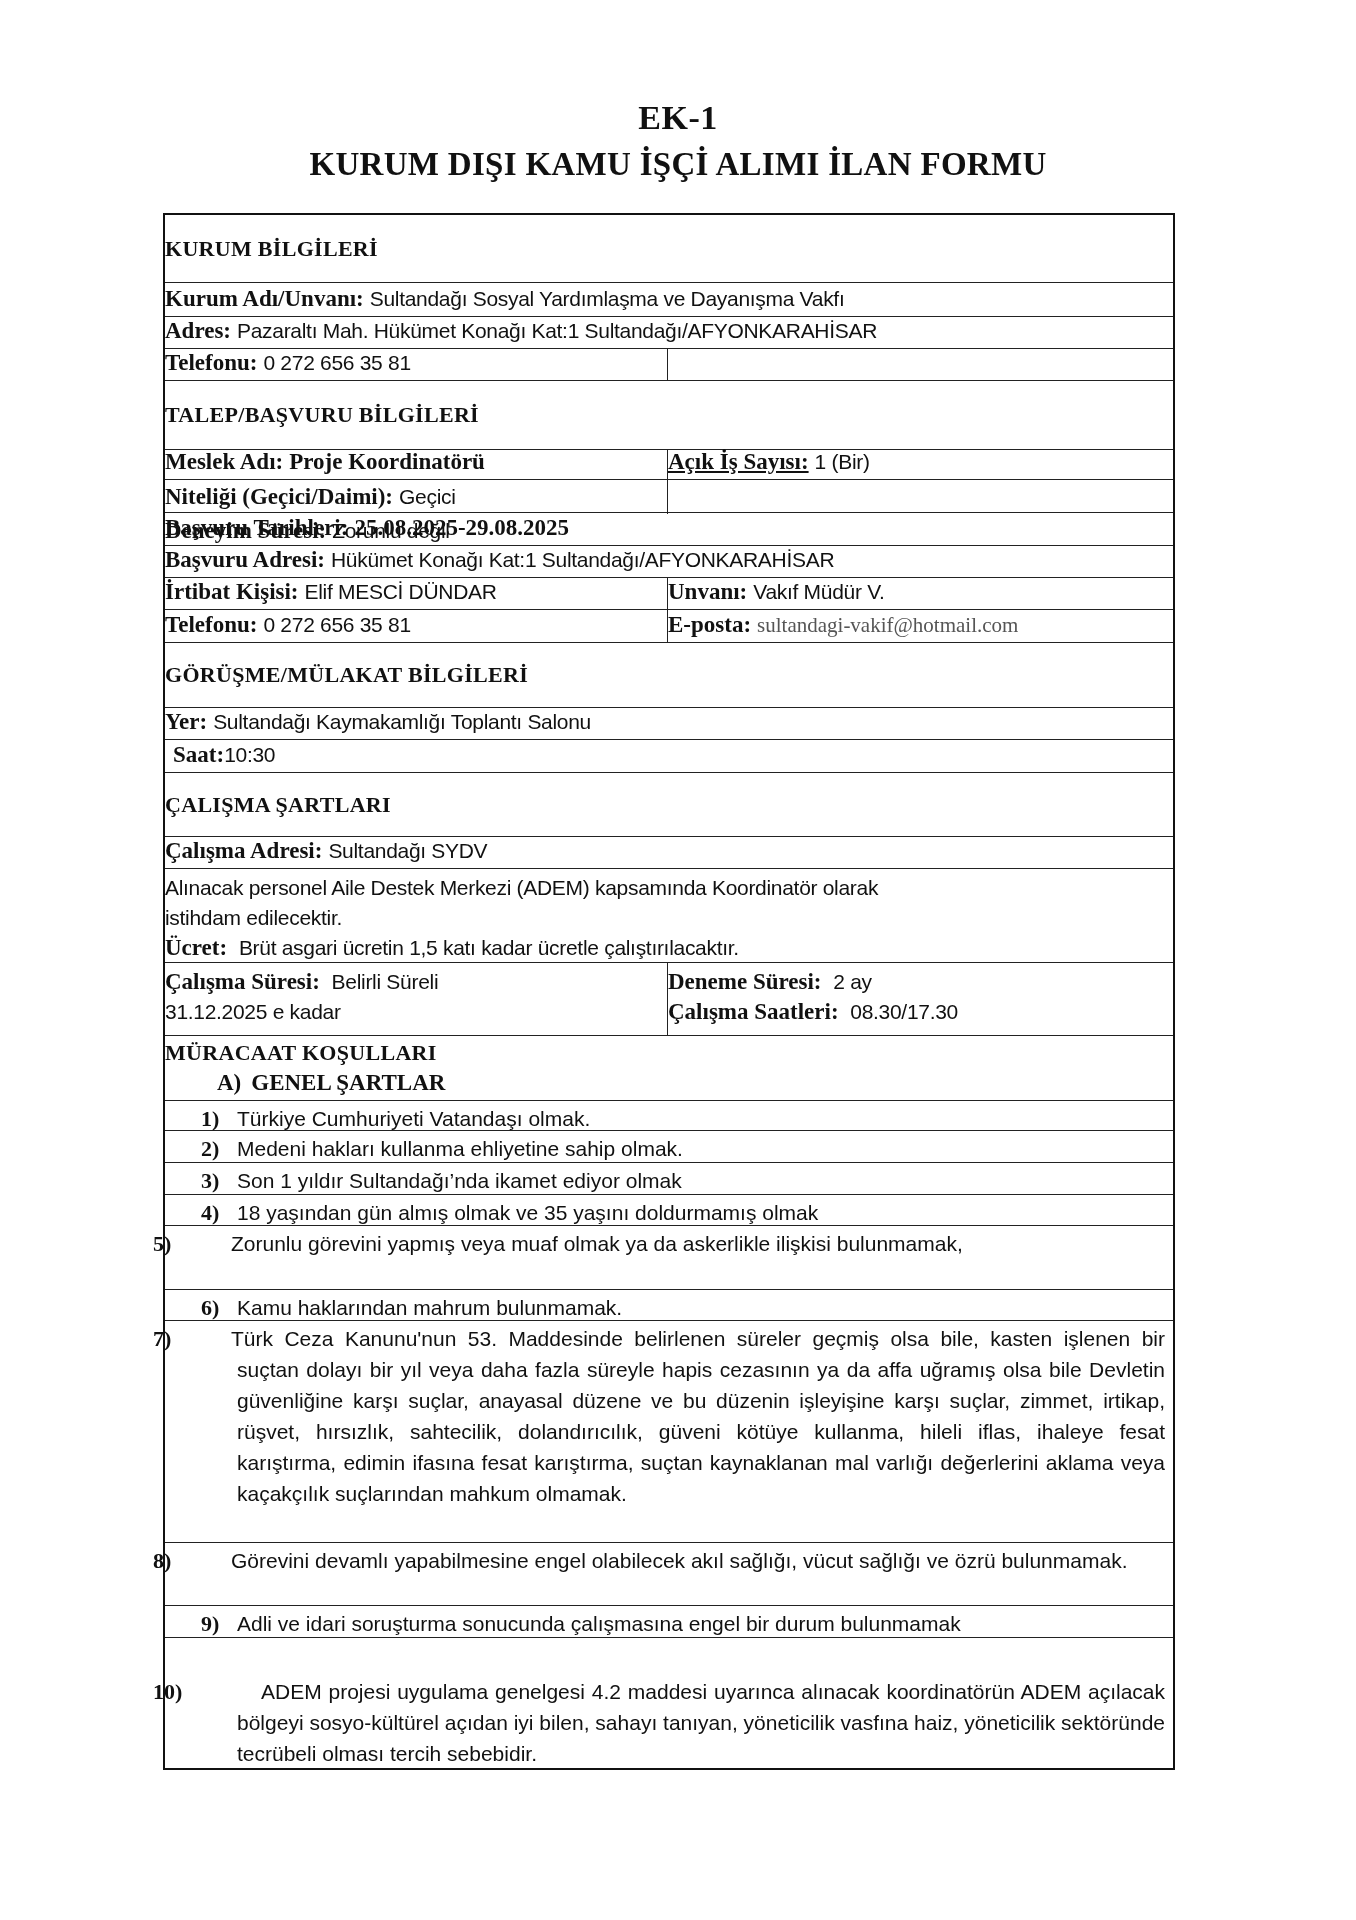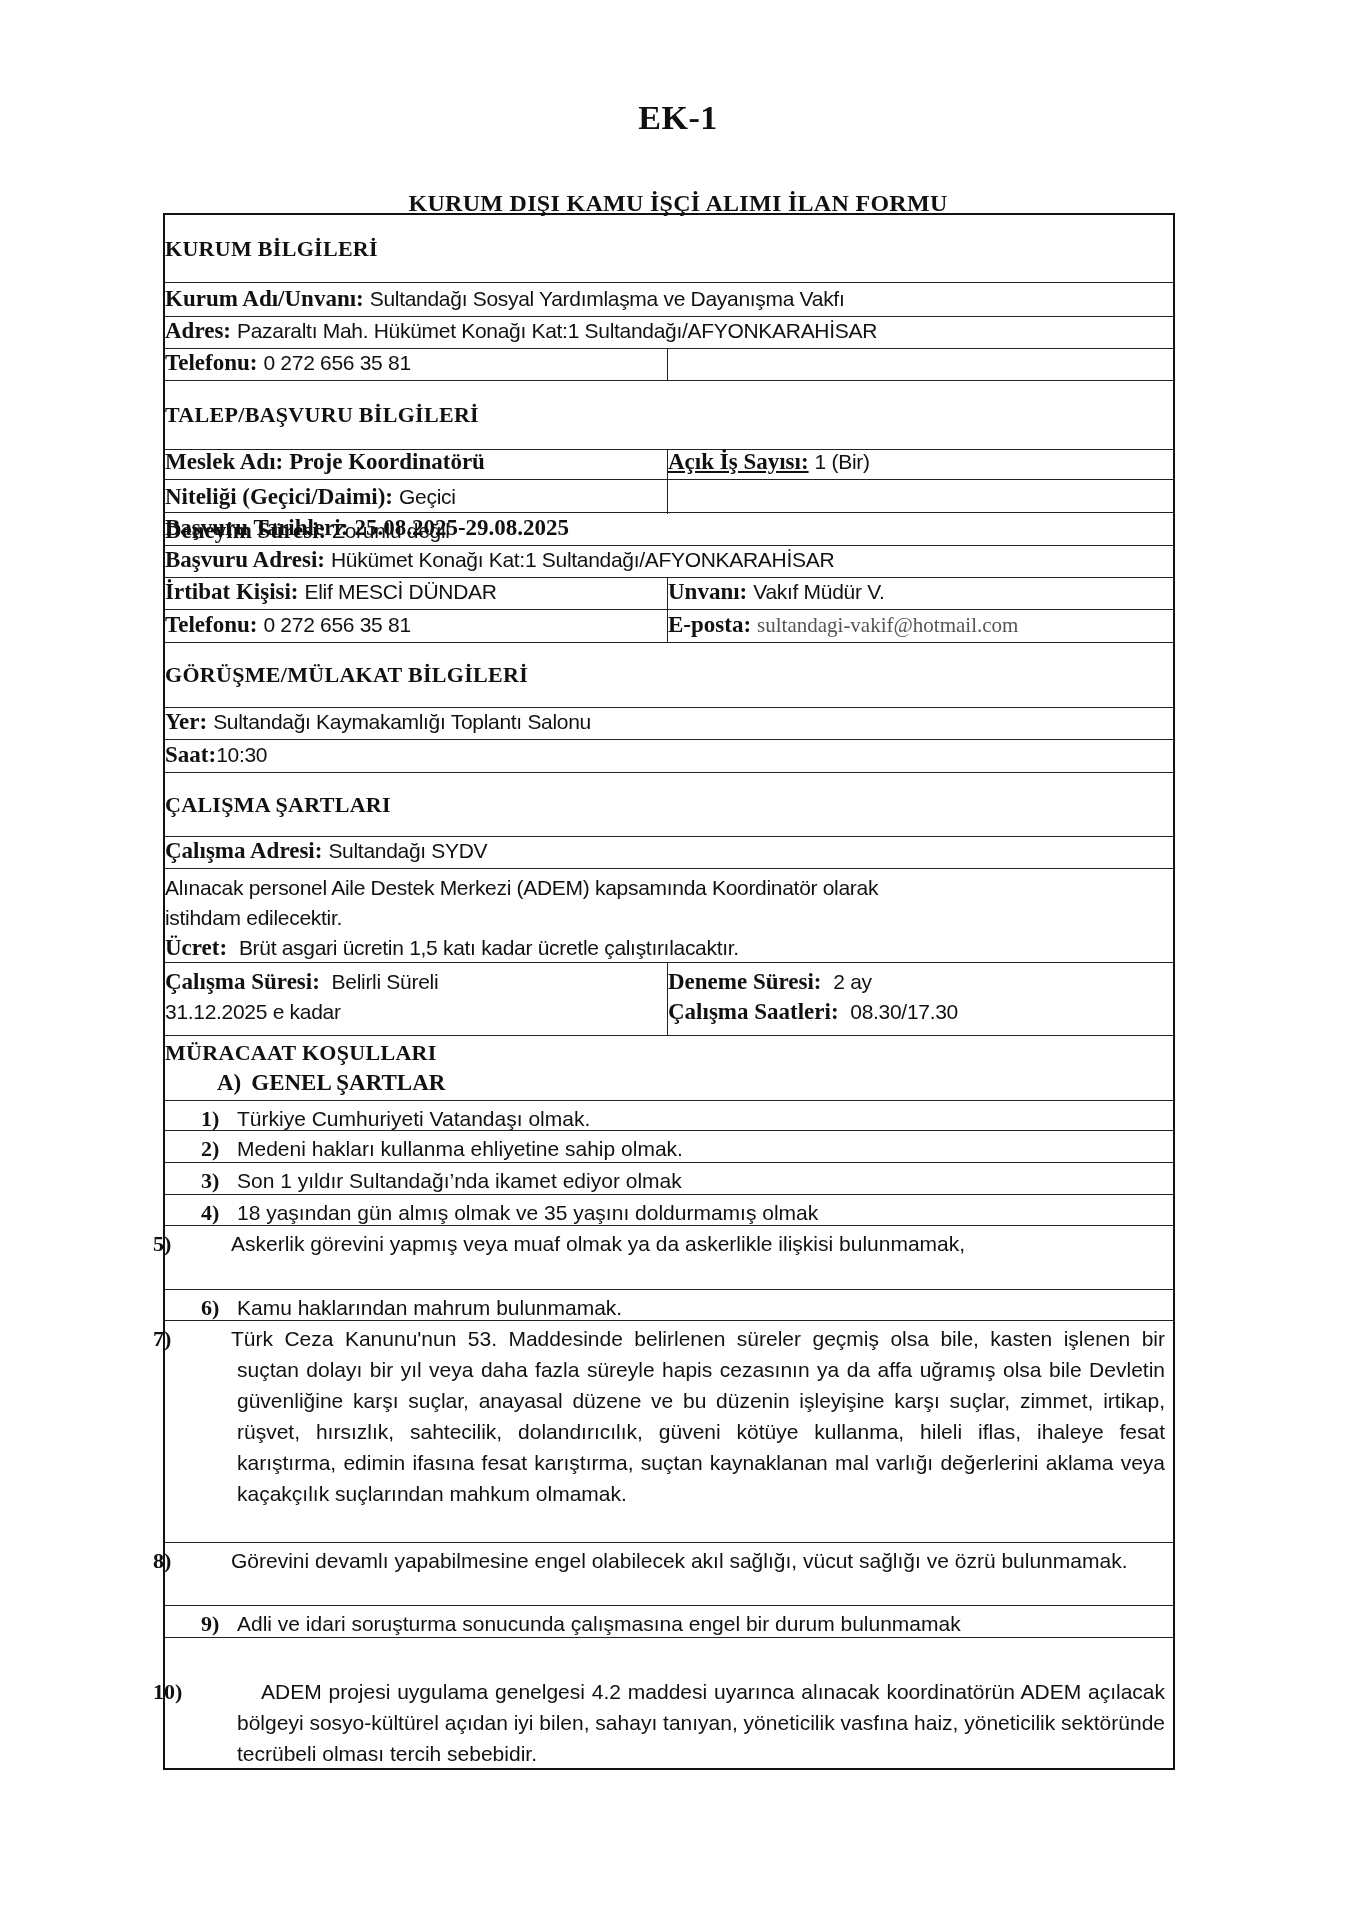--- a/index.html
+++ b/index.html
@@ -1,19 +1,19 @@
 <!DOCTYPE html>
 <html><head>
   <meta charset="utf-8">
   <style>
     html, body { margin: 0; padding: 0; background: #ffffff; }
     body { width: 1356px; height: 1920px; position: relative; overflow: hidden; color: #111; }
     .title-block { position: absolute; left: 0; top: 95px; width: 1356px; text-align: center; font-family: "Liberation Serif", "DejaVu Serif", serif; font-weight: bold; }
     .title-1 { font-size: 34px; line-height: 46px; letter-spacing: 0.5px; }
-    .title-2 { font-size: 24px; line-height: 46px; letter-spacing: 0.3px; margin-top: 39px; }
+    .title-2 { font-size: 33px; line-height: 46px; letter-spacing: 0.3px; }
 
     .form { position: absolute; left: 163px; top: 213px; width: 1008px; border: 2px solid #111; border-bottom-width: 2px; font-family: "Liberation Serif", "DejaVu Serif", serif; font-size: 23px; }
     .row { display: flex; border-top: 1.5px solid #222; box-sizing: border-box; }
     .row:first-child { border-top: none; }
     .cell { box-sizing: border-box; padding: 2px 0; line-height: 30px; display: flex; align-items: flex-end; }
     .cell.full { width: 100%; }
     .cell.left { width: 503px; border-right: 1.5px solid #222; }
     .cell.right { flex: 1; }
     .section { font-weight: bold; font-size: 22px; letter-spacing: 0.3px; align-items: center; }
     .label { font-weight: bold; margin-right: 6px; }
@@ -123,21 +123,21 @@
     <div class="cell full section">GÖRÜŞME/MÜLAKAT BİLGİLERİ</div>
   </div>
   <div class="row" style="height:32px;">
     <div class="cell full">
       <span class="label">Yer:</span>
       <span class="val">Sultandağı Kaymakamlığı Toplantı Salonu</span>
     </div>
   </div>
   <div class="row" style="height:33px;">
     <div class="cell right">
-      <span class="label" style="margin-right:0;">Saat:</span>
+      <span class="label" style="margin-right:0;margin-left:8px;">Saat:</span>
       <span class="val">10:30</span>
     </div>
   </div>
 
   <div class="row" style="height:64px;">
     <div class="cell full section">ÇALIŞMA ŞARTLARI</div>
   </div>
   <div class="row" style="height:32px;">
     <div class="cell full">
       <span class="label">Çalışma Adresi:</span>
@@ -189,21 +189,21 @@
   <div class="row" style="height:32px;">
     <div class="cond"><span class="num">2)</span><span class="text">Medeni hakları kullanma ehliyetine sahip olmak.</span></div>
   </div>
   <div class="row" style="height:32px;">
     <div class="cond"><span class="num">3)</span><span class="text">Son 1 yıldır Sultandağı’nda ikamet ediyor olmak</span></div>
   </div>
   <div class="row" style="height:31px;">
     <div class="cond"><span class="num">4)</span><span class="text">18 yaşından gün almış olmak ve 35 yaşını doldurmamış olmak</span></div>
   </div>
   <div class="row" style="height:64px;">
-    <div class="cond" style="padding-left:72px; text-indent:-42px;"><span class="num">5)</span><span class="text">Askerlik görevini yapmış veya muaf olmak ya da askerlikle ilişkisi bulunmamak,</span></div>
+    <div class="cond" style="padding-left:72px; text-indent:-42px;"><span class="num">5)</span><span class="text">Zorunlu görevini yapmış veya muaf olmak ya da askerlikle ilişkisi bulunmamak,</span></div>
   </div>
   <div class="row" style="height:31px;">
     <div class="cond"><span class="num">6)</span><span class="text">Kamu haklarından mahrum bulunmamak.</span></div>
   </div>
   <div class="row" style="height:222px;">
     <div class="cond" style="padding-left:72px; text-indent:-42px;"><span class="num">7)</span><span class="text">Türk Ceza Kanunu'nun 53. Maddesinde belirlenen süreler geçmiş olsa bile, kasten işlenen bir suçtan dolayı bir yıl veya daha fazla süreyle hapis cezasının ya da affa uğramış olsa bile Devletin güvenliğine karşı suçlar, anayasal düzene ve bu düzenin işleyişine karşı suçlar, zimmet, irtikap, rüşvet, hırsızlık, sahtecilik, dolandırıcılık, güveni kötüye kullanma, hileli iflas, ihaleye fesat karıştırma, edimin ifasına fesat karıştırma, suçtan kaynaklanan mal varlığı değerlerini aklama veya kaçakçılık suçlarından mahkum olmamak.</span></div>
   </div>
   <div class="row" style="height:63px;">
     <div class="cond" style="padding-left:72px; text-indent:-42px;"><span class="num">8)</span><span class="text">Görevini devamlı yapabilmesine engel olabilecek akıl sağlığı, vücut sağlığı ve özrü bulunmamak.</span></div>
   </div>

